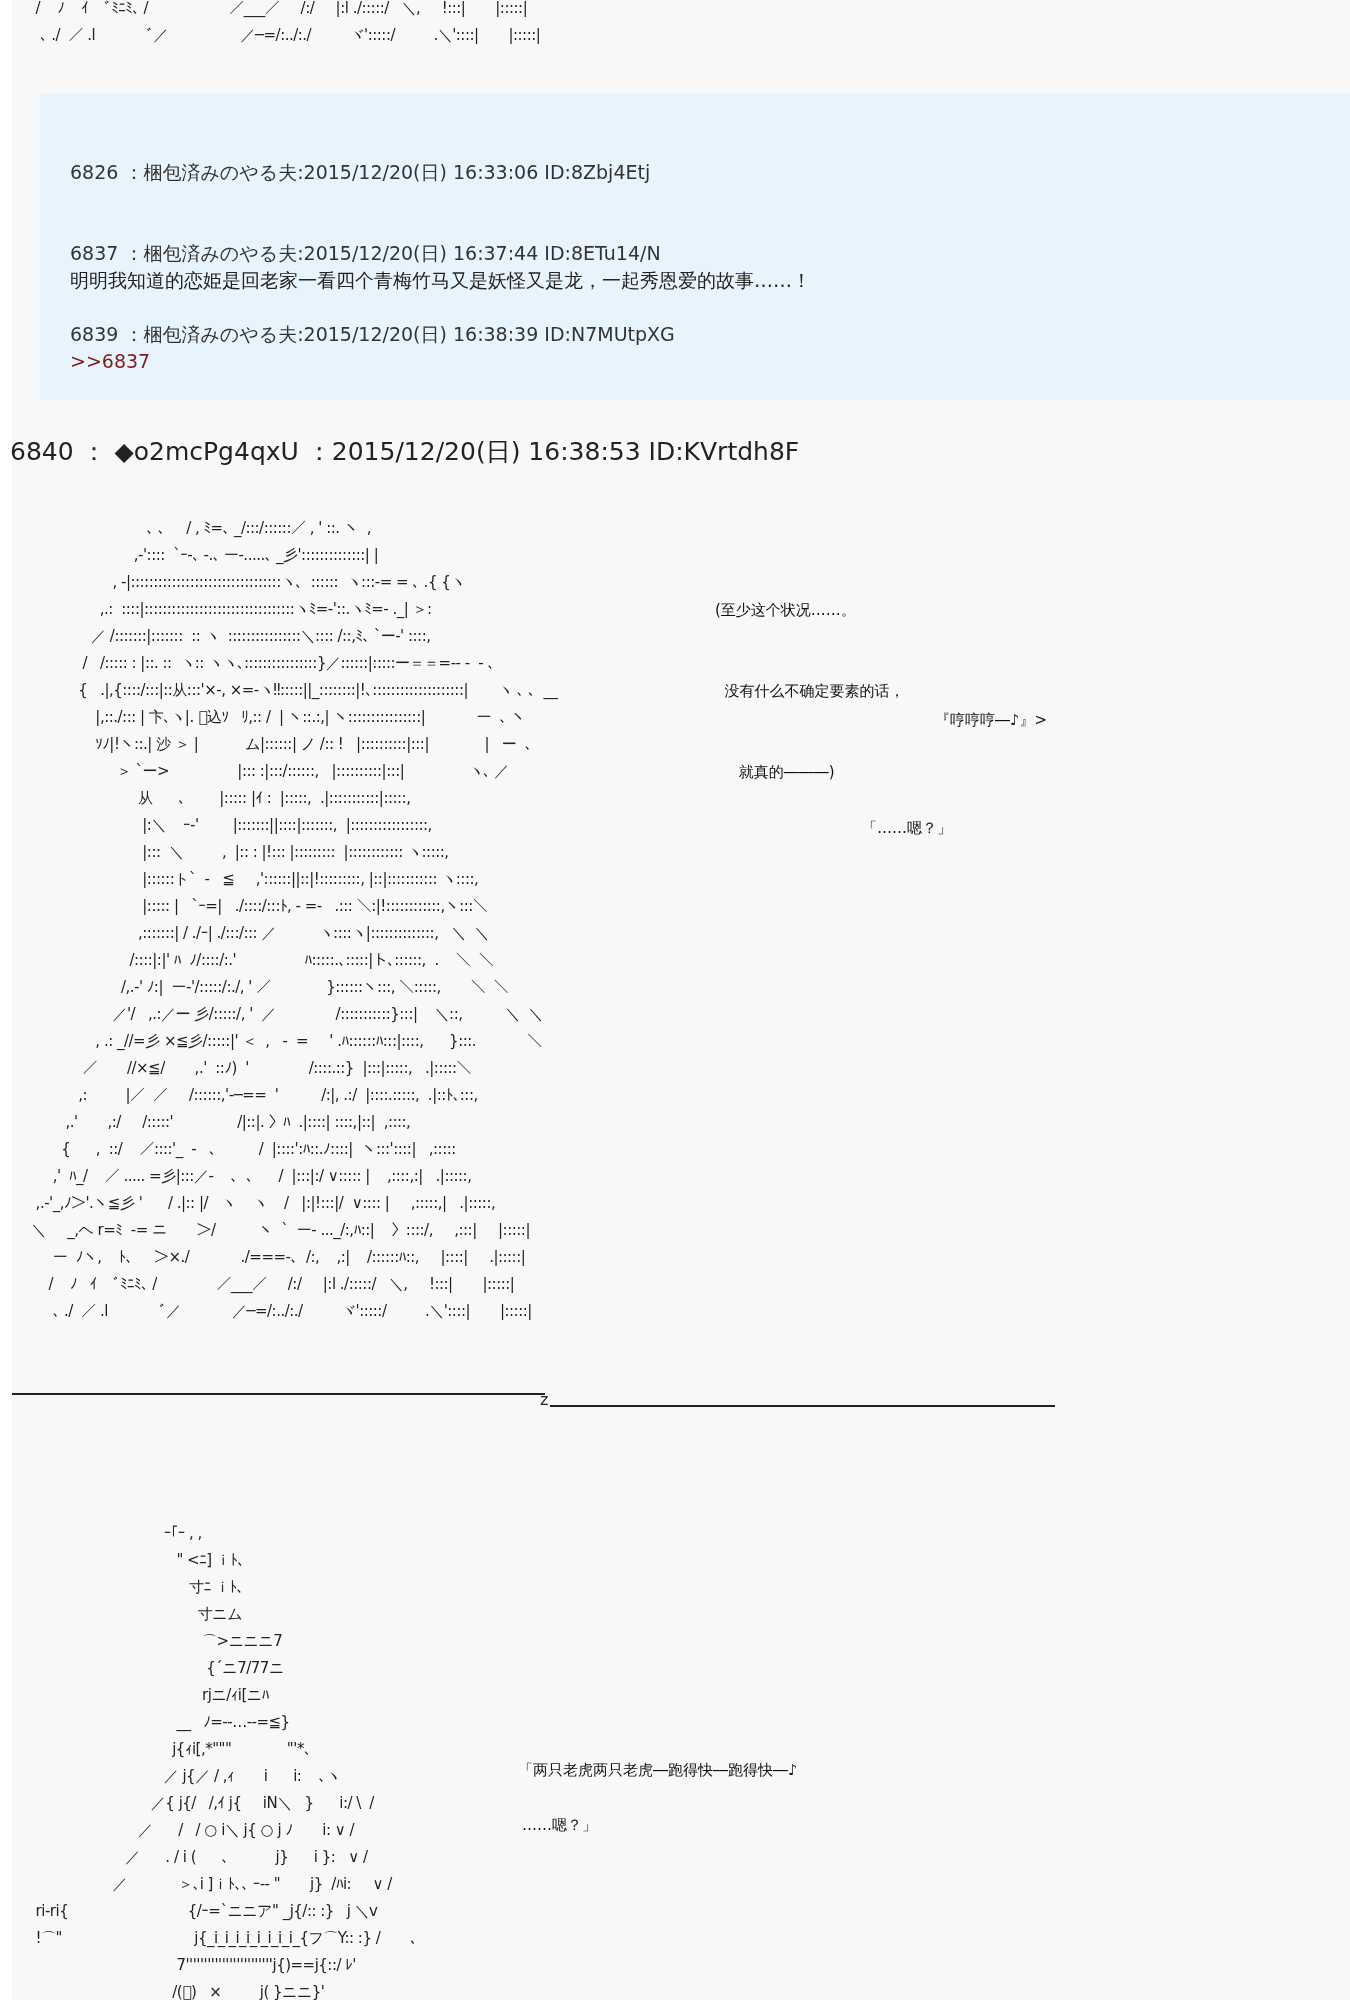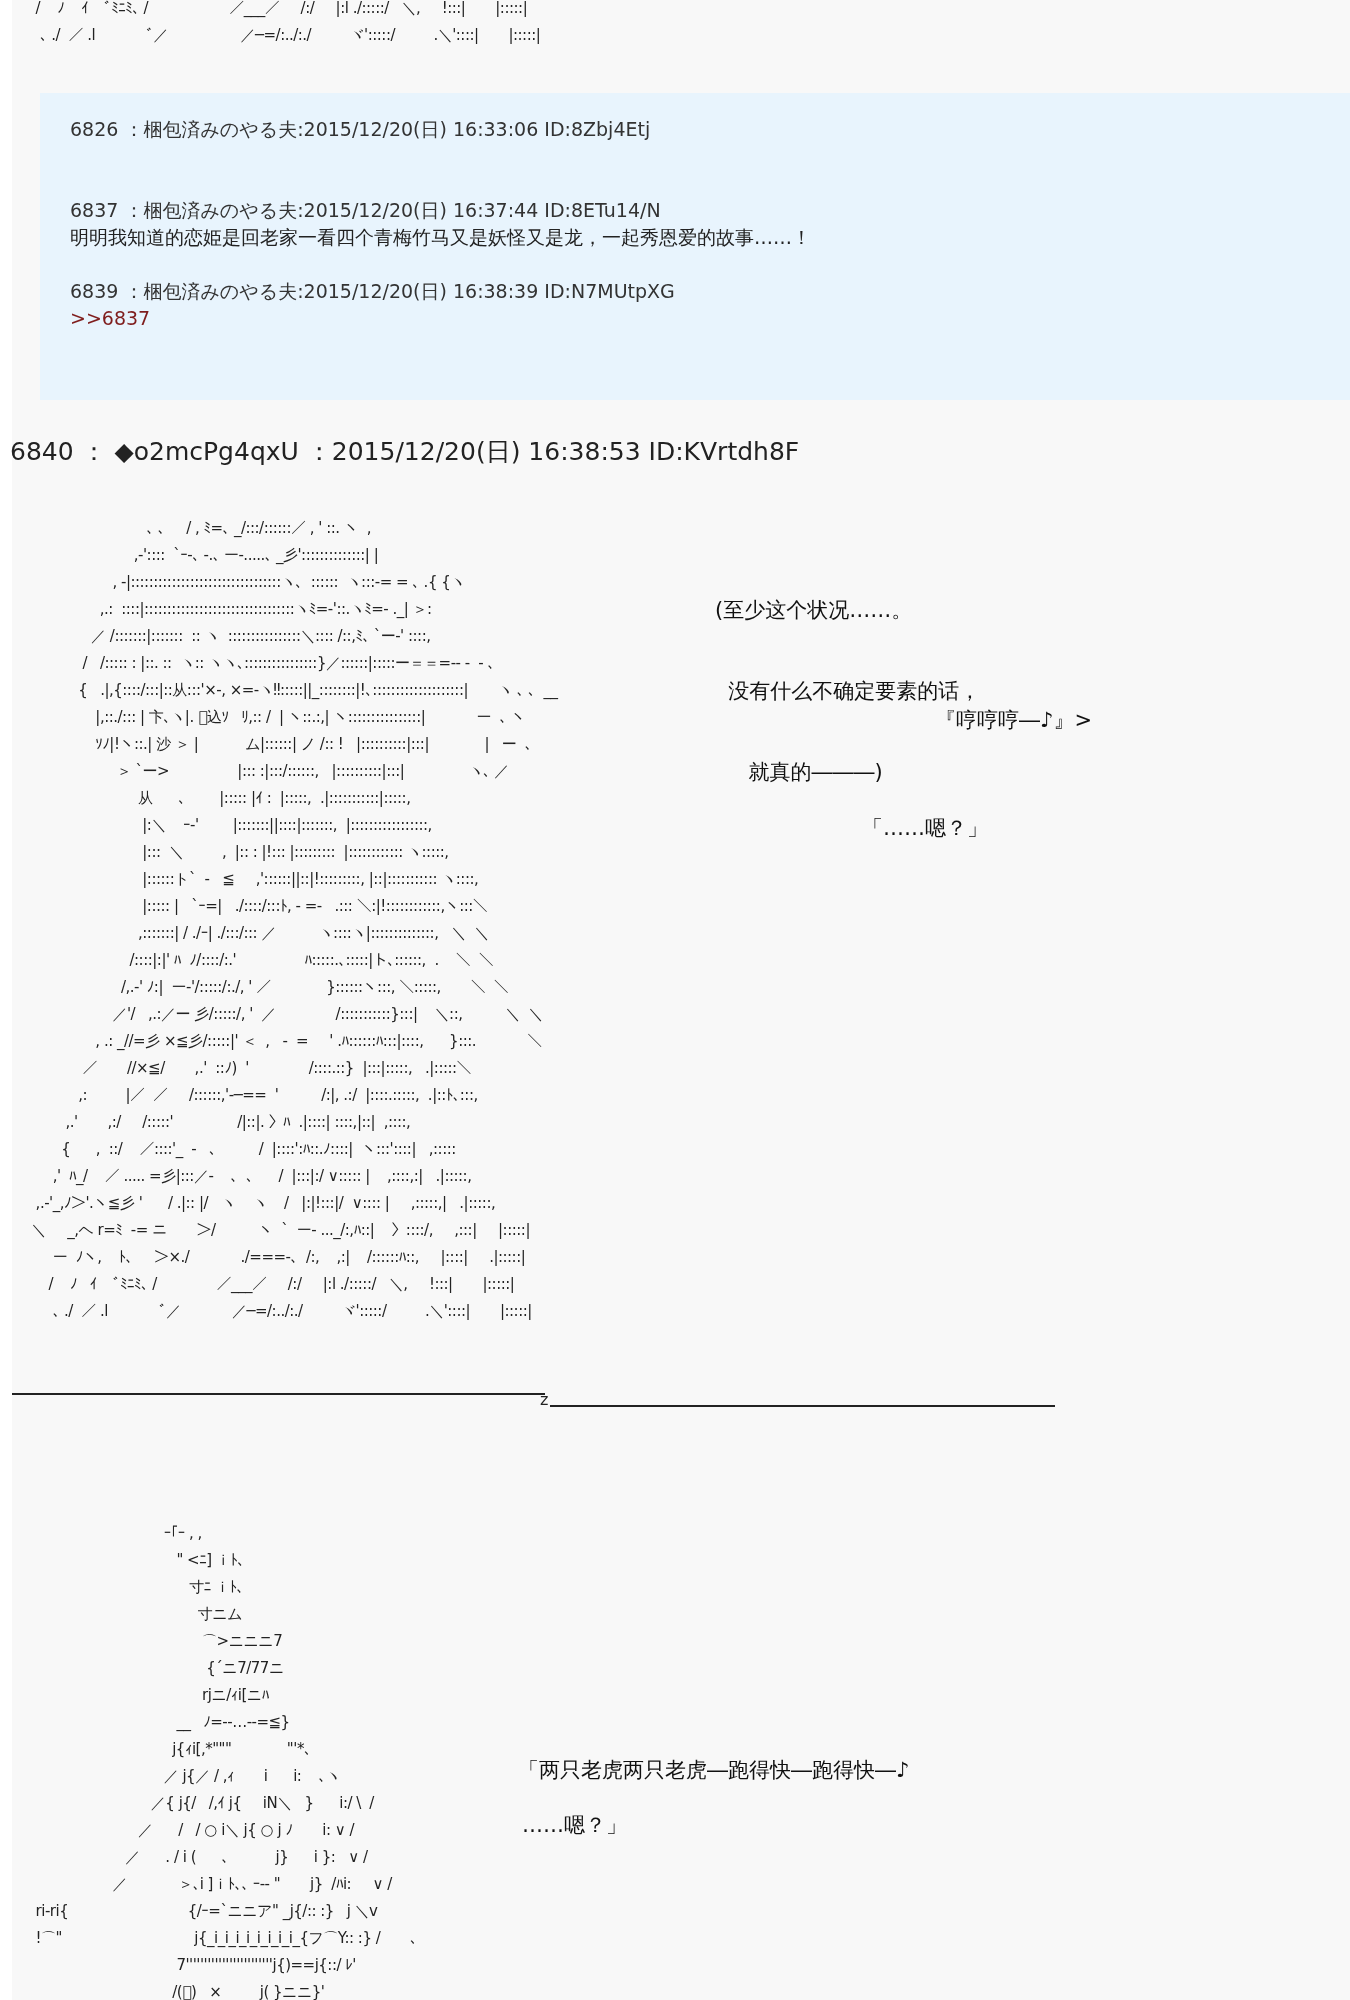--- a/index.html
+++ b/index.html
@@ -15,29 +15,29 @@
     position:absolute; margin:0;
     font-family:"DejaVu Sans", sans-serif;
     font-size:15px; line-height:27px; white-space:pre; color:#222;
     letter-spacing:-0.5px;
   }
   .quote-box {
     position:absolute; left:40px; top:93px; width:1310px; height:307px;
     background:#e8f4fd;
   }
   .post {
-    position:absolute; left:70px; font-size:19px; line-height:27px; color:#222;
+    position:absolute; left:70px; font-size:19px; line-height:27px; color:#222;margin-top:43px;
   }
   .post-line { display:block; white-space:pre; }
   .post-header { display:block; white-space:pre; color:#333; }
   .header-6840 {
     position:absolute; left:10px; top:438px; font-size:25px; line-height:27px; white-space:pre; color:#222;
   }
   .speech {
-    position:absolute; font-size:21px; line-height:27px; white-space:pre; color:#111;
+    position:absolute; font-size:15px; line-height:27px; white-space:pre; color:#111;
   }
   .sep-line { position:absolute; height:2px; background:#222; }
   .sep-z { position:absolute; font-size:16px; color:#222; }
 </style>
 </head>
 <body>
 
 <div class="left-strip"></div>
 
 <pre class="aa" style="left:10px; top:-5px;"><span>      /    ﾉ    ｲ   ﾞﾐﾆﾐ､ /                   ／___／     /:/     |:l ./:::::/   ＼,     !:::|       |:::::|</span>

